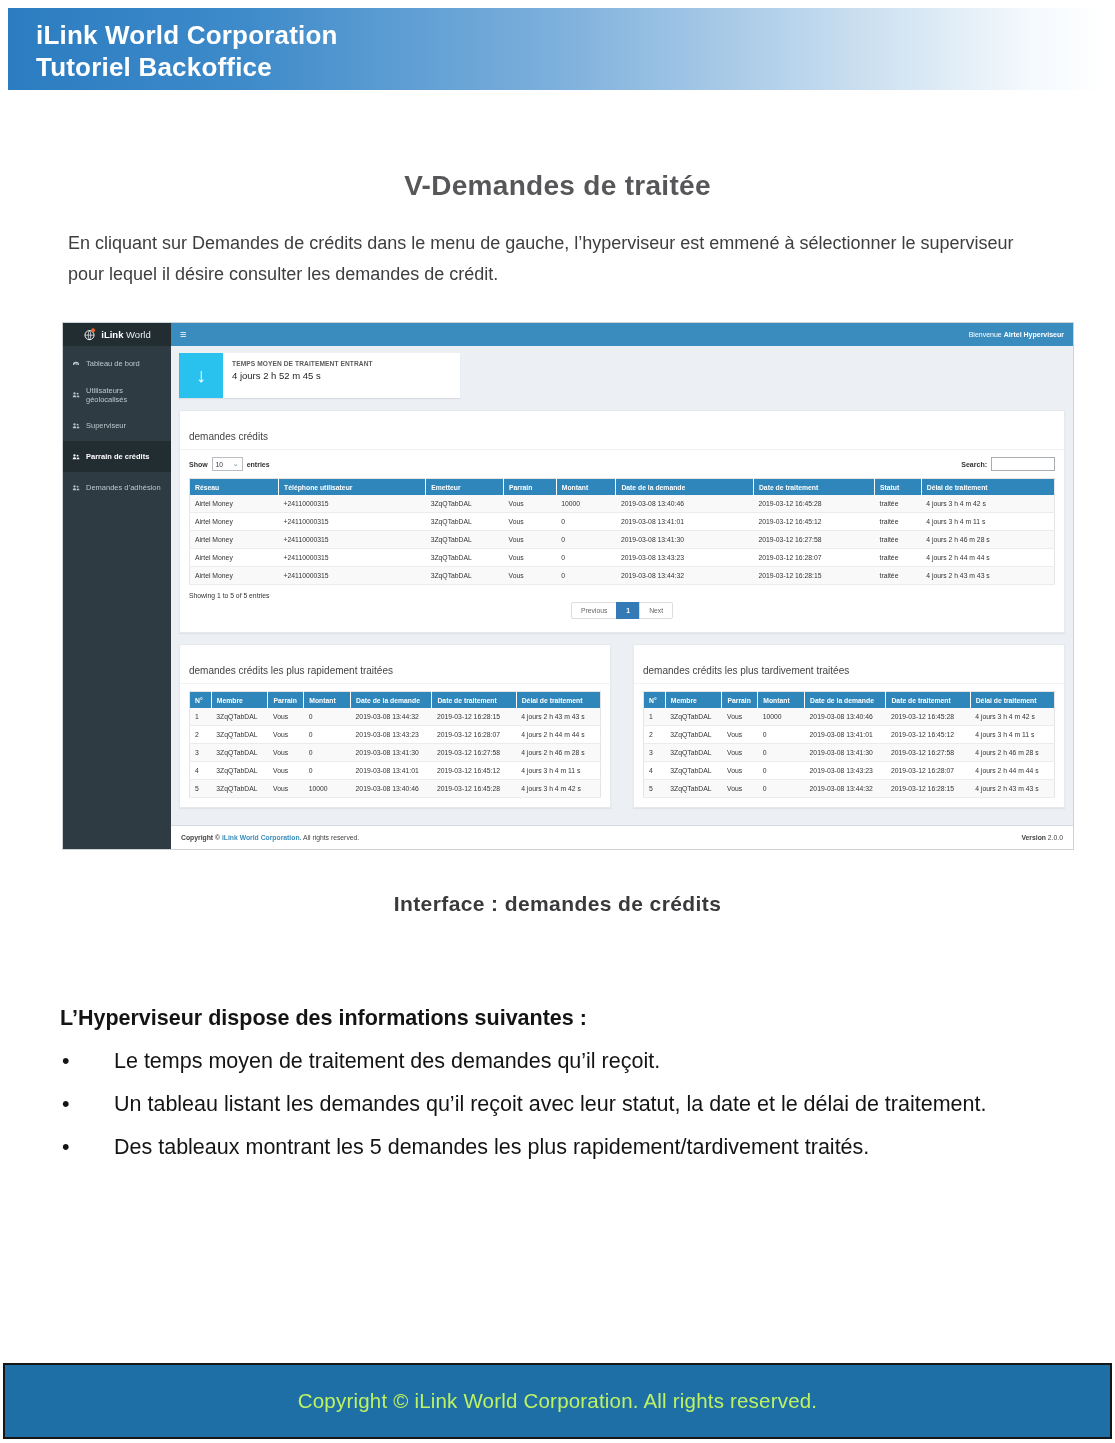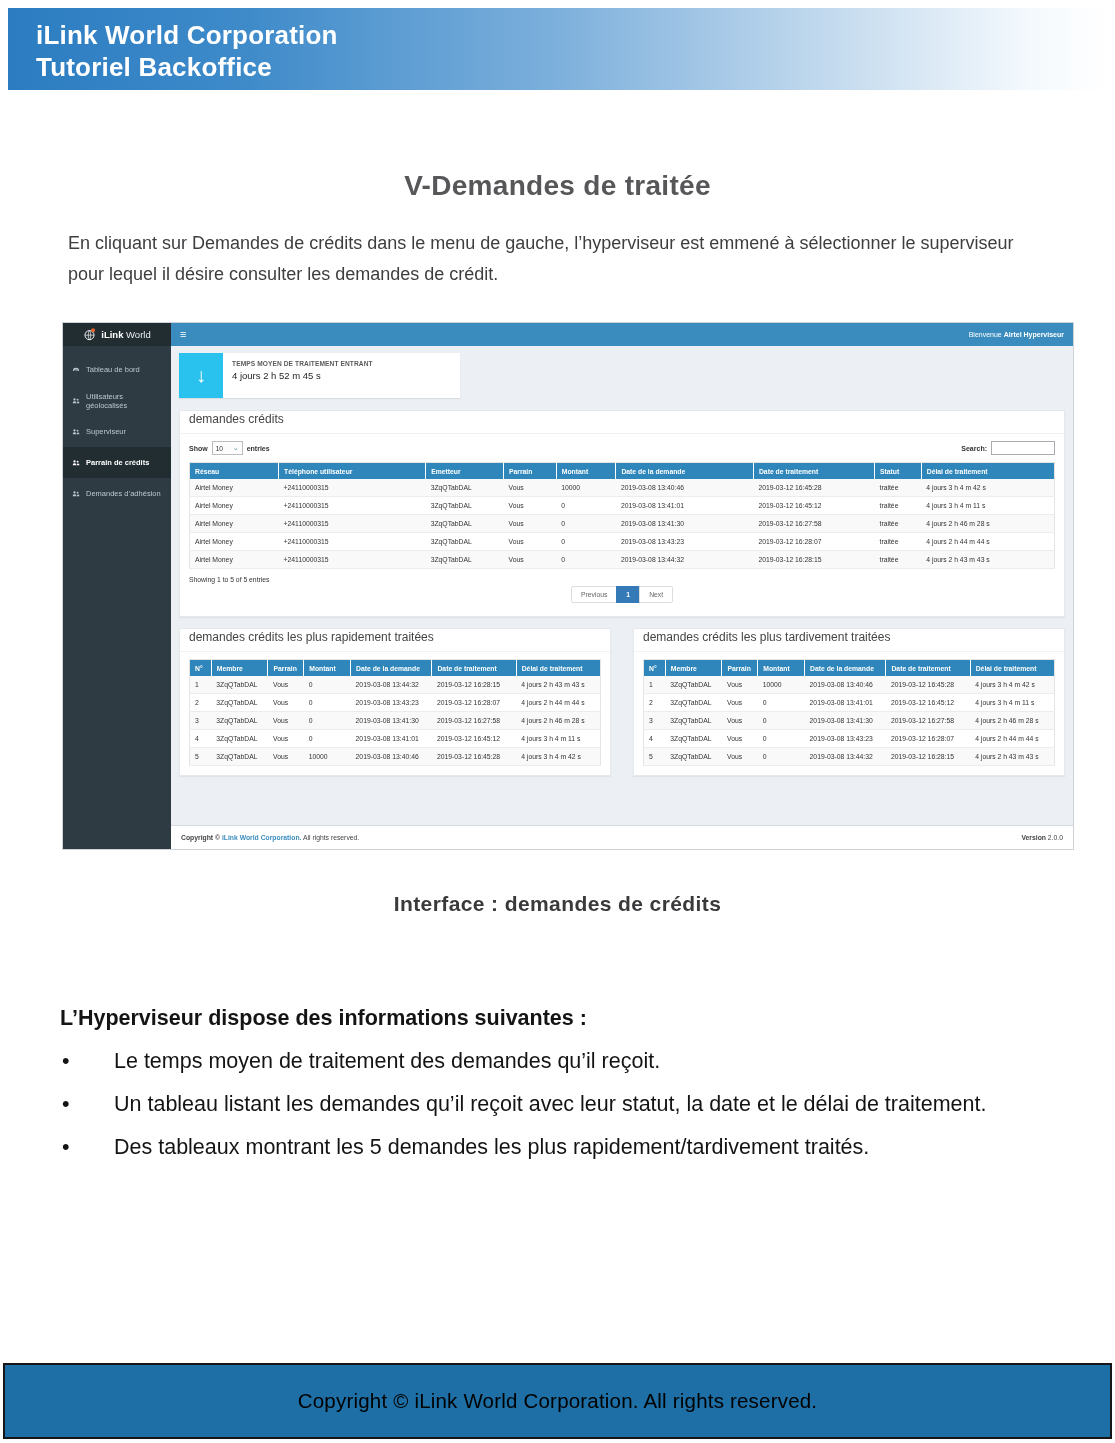--- a/index.html
+++ b/index.html
@@ -32,21 +32,21 @@
     font-size:21px; font-weight:bold; color:#3a3a3c; letter-spacing:.4px;margin-top:20px;
   }
   .doc-info { position:absolute; top:1006px; left:60px; width:1005px; color:#141414; }
   .doc-info .heading { font-size:21.5px; font-weight:600; margin-bottom:16px; }
   .doc-info .bullet { display:flex; margin-bottom:14px; font-size:21.5px; line-height:29px; font-weight:500; }
   .doc-info .dot { width:54px; flex:0 0 54px; padding-left:2px; }
   .doc-footer {
     position:absolute; left:3px; top:1363px; width:1109px; height:76px;
     background:#1d6fa5; border:2px solid #161616;
     display:flex; align-items:center; justify-content:center;
-    color:#000000; font-size:20.5px; letter-spacing:.2px;
+    color:#bef264; font-size:20.5px; letter-spacing:.2px;
   }
 
   
   .app {
     position:absolute; left:62px; top:322px; width:1012px; height:528px;
     border:1px solid #cdd2d6; background:#ecf0f5;
     display:flex; flex-direction:column; overflow:hidden;
     font-family:"Liberation Sans", sans-serif;
   }
   .app-topbar { height:23px; flex:0 0 23px; display:flex; }
@@ -59,38 +59,38 @@
   .brand .light { font-weight:300; color:#e9eef2; }
   .app-navbar {
     flex:1; background:#3a8cbf; color:#fff;
     display:flex; align-items:center; justify-content:space-between; padding:0 9px;
   }
   .hamburger { font-size:11px; line-height:1; cursor:pointer; }
   .welcome { font-size:7px; }
   .welcome b { font-weight:bold; }
 
   .app-body { flex:1; display:flex; min-height:0; }
-  .app-sidebar { width:108px; flex:0 0 108px; background:#2f3b42; padding-top:8px; }
+  .app-sidebar { width:108px; flex:0 0 108px; background:#2f3b42; padding-top:2px; }
   .side-item {
     height:31px; display:flex; align-items:center; gap:6px; padding:0 9px;
     color:#bac7cd; font-size:7.5px; cursor:pointer;
   }
   .side-item .s-icon { display:inline-flex; flex:0 0 auto; }
   .side-item.active { background:#222d32; color:#ffffff; font-weight:bold; }
 
   .app-content { flex:1; background:#ecf0f5; padding:7px 8px 0; display:flex; flex-direction:column; min-width:0; }
 
   .stat-card { width:281px; height:45px; background:#fff; display:flex; margin-bottom:12px; box-shadow:0 1px 1px rgba(0,0,0,.08); }
   .stat-icon { width:44px; flex:0 0 44px; background:#29c1ee; color:#fff; display:flex; align-items:center; justify-content:center; font-size:20px; font-weight:bold; }
   .stat-text { padding:7px 9px; }
   .stat-label { font-size:6.6px; font-weight:600; color:#5b5b5b; letter-spacing:.1px; }
   .stat-value { font-size:9.5px; font-weight:normal; color:#1f1f1f; margin-top:3px; }
 
   .panel { background:#fff; border:1px solid #e6e9ec; box-shadow:0 1px 1px rgba(0,0,0,.05); }
-  .panel-title { font-size:12px; color:#444; padding:1px 9px 7px; border-bottom:1px solid #f2f2f2; }
+  .panel-title { font-size:10px; color:#444; padding:20px 9px 7px; border-bottom:1px solid #f2f2f2; }
   .panel-pad { padding:7px 9px 9px; }
 
   .controls { display:flex; justify-content:space-between; align-items:center; margin-bottom:7px; font-size:7px; font-weight:bold; color:#333; }
   .ctl-left, .ctl-right { display:flex; align-items:center; gap:4px; }
   .show-select {
     width:31px; height:14px; border:1px solid #b9bdc1; background:#fdfdfd; color:#333;
     display:inline-flex; align-items:center; justify-content:space-between; padding:0 3px;
     font-size:6.6px; font-weight:normal; cursor:pointer;
   }
   .show-select .chev { color:#6b8fa3; font-size:7px; line-height:0; }

